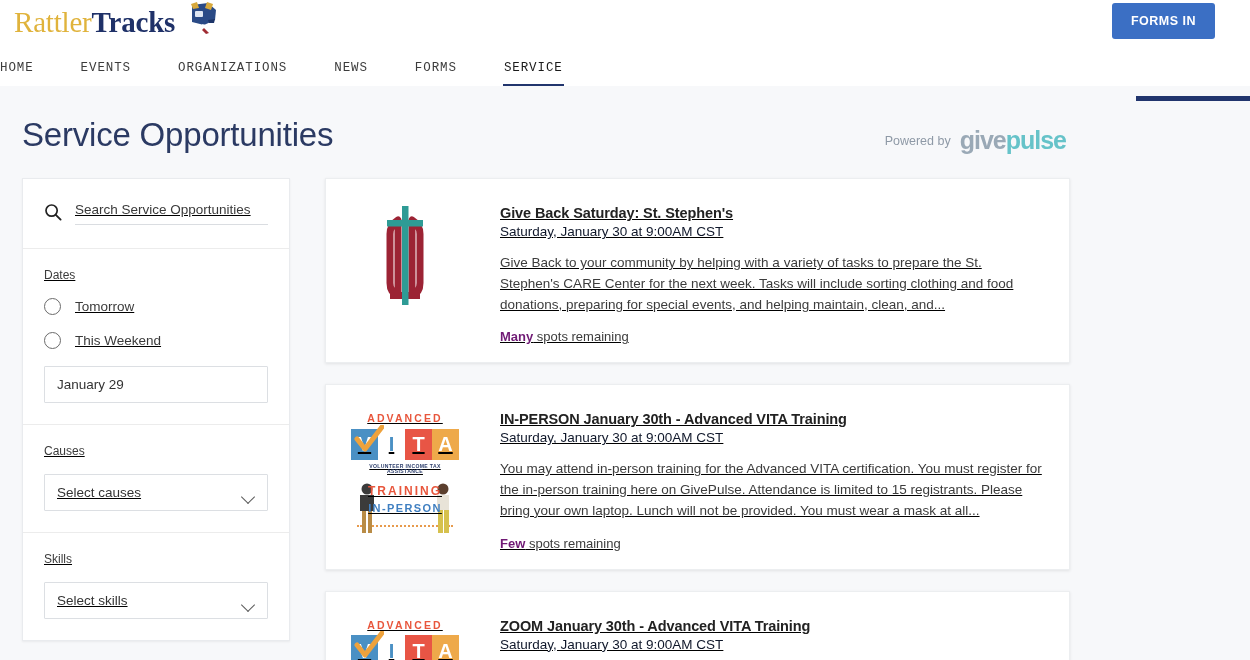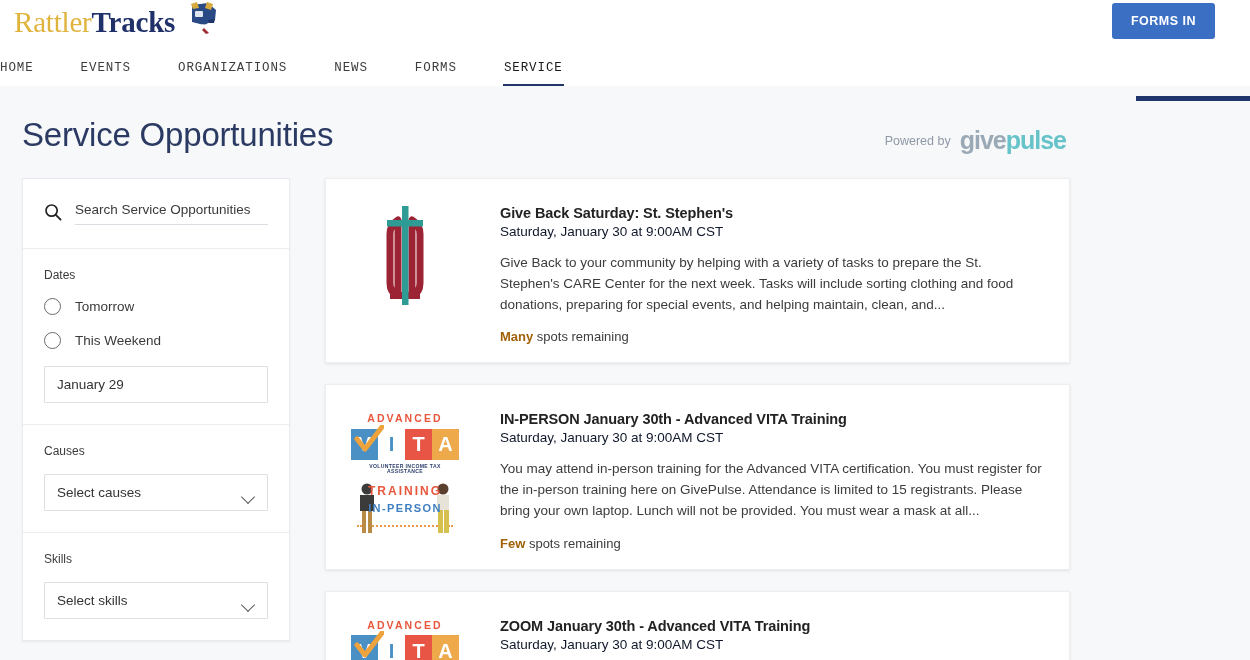--- a/index.html
+++ b/index.html
@@ -93,20 +93,21 @@
     height: 5px;
     background: #21356d;
   }
 
   
   .page {
     position: relative;
     background: #f7f8fa;
     height: 558px;
     width: 1136px;
+    text-decoration: underline;
   }
   .page-head {
     position: relative;
     height: 92px;
   }
   .page-title {
     position: absolute;
     left: 22px;
     top: 30px;
     font-size: 33px;
@@ -274,21 +275,21 @@
     color: #0f172a;
     margin-bottom: 14px;
   }
   .card-desc {
     font-size: 13.5px;
     color: #3c3c3c;
     line-height: 1.54;
     margin-bottom: 14px;
   }
   .card-spots { font-size: 13px; color: #3c3c3c; }
-  .card-spots b { font-weight: 700; color: #a16207; }
+  .card-spots b { font-weight: 700; color: #701a75; }
 
   
   .vita {
     width: 108px;
     background: #ffffff;
     font-family: "Liberation Sans", sans-serif;
     text-align: center;
     line-height: 1;
     user-select: none;
   }

